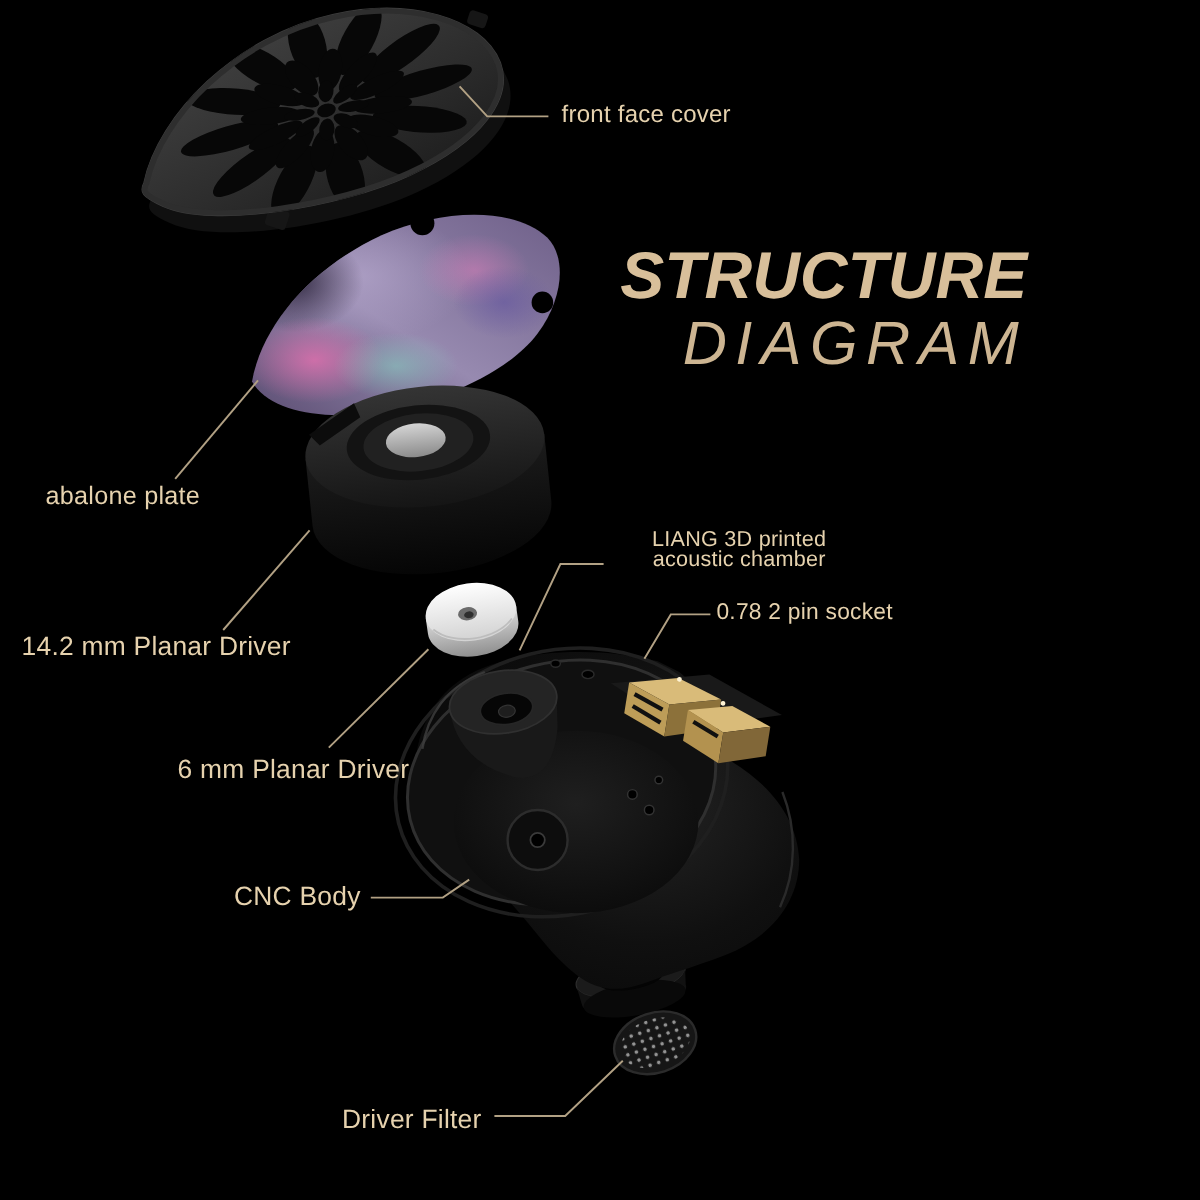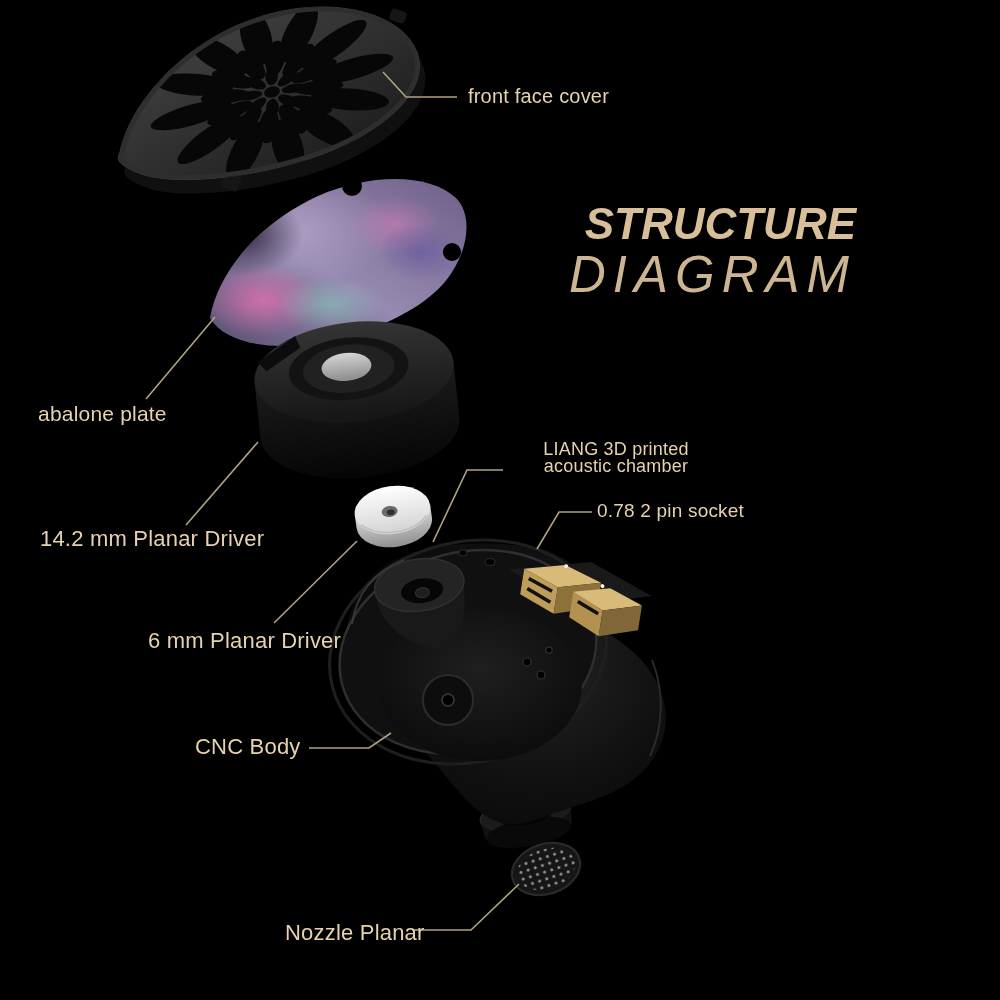--- a/index.html
+++ b/index.html
@@ -6,28 +6,28 @@
     --background:#000; --label-text:#e6d2ae; --title-text:#d8bf9a;
     --leader-line:#b2a184; --socket-gold:#d9bb79;
   }
   html,body{margin:0;padding:0;}
   body{background:var(--background);font-family:"Liberation Sans",sans-serif;}
   .canvas{position:relative;width:916px;height:1000px;background:var(--background);overflow:hidden;border-radius:26px;}
   svg.scene{position:absolute;left:0;top:0;}
   .label{position:absolute;color:var(--label-text);white-space:nowrap;letter-spacing:.2px;}
   .lbl-ffc {left:468px;top:85px;font-size:20px;}
   .lbl-aba {left:38px;top:402px;font-size:21px;text-align:right;}
-  .lbl-142 {left:40px;top:526px;font-size:22px;}
+  .lbl-142 {left:18px;top:526px;font-size:22px;}
   .lbl-cha {left:507px;top:441px;font-size:18px;width:218px;line-height:17px;white-space:normal;text-align:center;}
   .lbl-sock{left:597px;top:500px;font-size:19px;}
   .lbl-6mm {left:148px;top:628px;font-size:22px;}
   .lbl-cnc {left:195px;top:734px;font-size:22px;text-align:right;}
   .lbl-noz {left:285px;top:920px;font-size:22px;}
   .title{position:absolute;right:60px;top:202px;text-align:right;color:var(--title-text);}
-  .title-1{font-size:44px;font-weight:bold;font-style:italic;letter-spacing:0;line-height:1;}
+  .title-1{font-size:55px;font-weight:bold;font-style:italic;letter-spacing:0;line-height:1;}
   .title-2{font-size:51px;font-weight:normal;font-style:italic;letter-spacing:7px;line-height:1;margin-top:3px;opacity:.95;}
   .leader{stroke:var(--leader-line);stroke-width:1.6;fill:none;}
   .gold-top{fill:var(--socket-gold);}
 </style>
 </head>
 <body>
 
 <div class="canvas">
 
   <svg class="scene" width="1000" height="1000" viewBox="0 0 1000 1000">
@@ -245,20 +245,20 @@
     </g>
   </svg>
 
   <div class="label lbl-ffc">front face cover</div>
   <div class="label lbl-aba">abalone plate</div>
   <div class="label lbl-142">14.2 mm Planar Driver</div>
   <div class="label lbl-cha">LIANG 3D printed acoustic chamber</div>
   <div class="label lbl-sock">0.78 2 pin socket</div>
   <div class="label lbl-6mm">6 mm Planar Driver</div>
   <div class="label lbl-cnc">CNC Body</div>
-  <div class="label lbl-noz">Nozzle Planar</div>
+  <div class="label lbl-noz">Driver Filter</div>
 
   <div class="title">
     <div class="title-1">STRUCTURE</div>
     <div class="title-2">DIAGRAM</div>
   </div>
 
 </div>
 
 </body></html>

